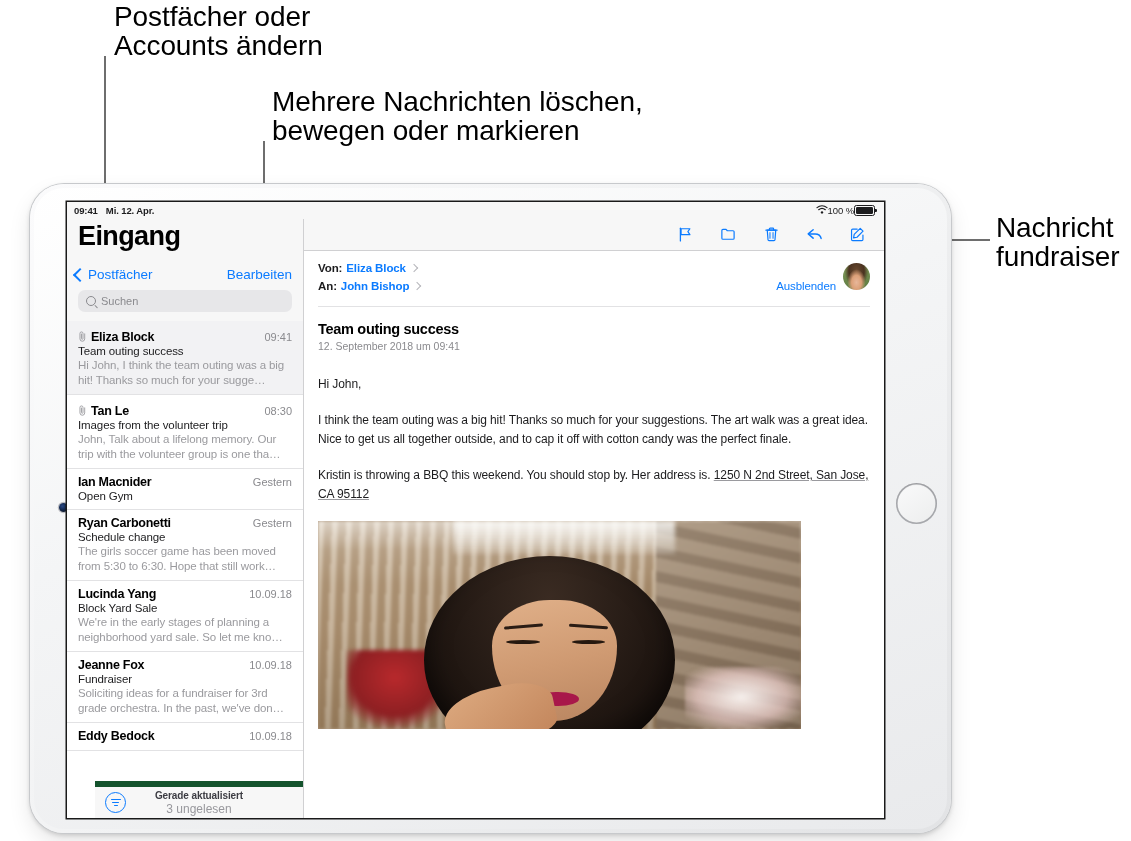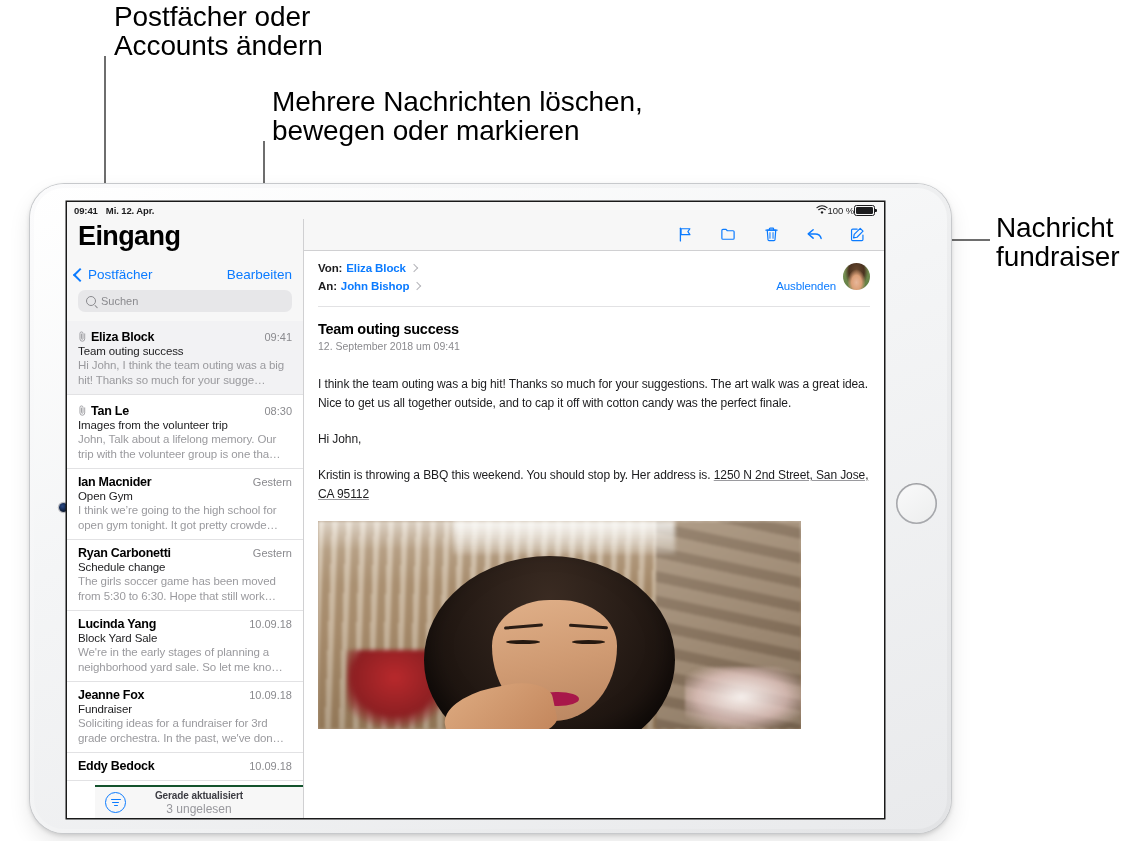--- a/index.html
+++ b/index.html
@@ -267,21 +267,21 @@
     margin-top: 1px;
     letter-spacing: -0.1px;
     overflow: hidden;
   }
 
   
   #sidebar-footer {
     flex: 0 0 auto;
     height: 31px;
     background: #f7f7f7;
-    border-top: 2px solid #14532d;
+    border-top: 6px solid #14532d;
     display: flex;
     align-items: center;
     padding: 0 10px;
     position: relative;
     margin-left: 28px;
   }
   #filter-icon-btn {
     width: 19px; height: 19px;
     border-radius: 50%;
     border: 1.4px solid #0b7bff;
@@ -586,21 +586,20 @@
               </div>
               <div class="msg-subject">Images from the volunteer trip</div>
               <div class="msg-preview">John, Talk about a lifelong memory. Our trip with the volunteer group is one tha…</div>
             </div>
             <div class="msg-row">
               <div class="msg-line1">
                 <span class="msg-sender">Ian Macnider</span>
                 <span class="msg-date">Gestern</span>
               </div>
               <div class="msg-subject">Open Gym</div>
-              <div class="msg-preview">I think we’re going to the high school for open gym tonight. It got pretty crowde…</div>
             </div>
             <div class="msg-row">
               <div class="msg-line1">
                 <span class="msg-sender">Ryan Carbonetti</span>
                 <span class="msg-date">Gestern</span>
               </div>
               <div class="msg-subject">Schedule change</div>
               <div class="msg-preview">The girls soccer game has been moved from 5:30 to 6:30. Hope that still work…</div>
             </div>
             <div class="msg-row">
@@ -690,22 +689,22 @@
               <span class="chev-right-sm"></span>
               <span id="btn-hide">Ausblenden</span>
             </div>
             <div id="avatar"></div>
           </div>
 
           <div id="msg-subject-big">Team outing success</div>
           <div id="msg-date-big">12. September 2018 um 09:41</div>
 
           <div id="msg-body">
+            <p>Hi John,</p>
             <p>I think the team outing was a big hit! Thanks so much for your suggestions. The art walk was a great idea. Nice to get us all together outside, and to cap it off with cotton candy was the perfect finale.</p>
-            <p>Hi John,</p>
             <p><span>Kristin is throwing a BBQ this weekend. You should stop by. Her address is. </span><span class="data-link">1250 N 2nd Street, San Jose, CA 95112</span></p>
           </div>
 
           <div id="msg-photo">
             <div class="ph-layer" id="ph-bg"></div>
             <div class="ph-layer" id="ph-wall"></div>
             <div class="ph-layer" id="ph-sky"></div>
             <div class="ph-layer" id="ph-bike"></div>
             <div class="ph-layer" id="ph-bag"></div>
             <div class="ph-layer" id="ph-hair"></div>

